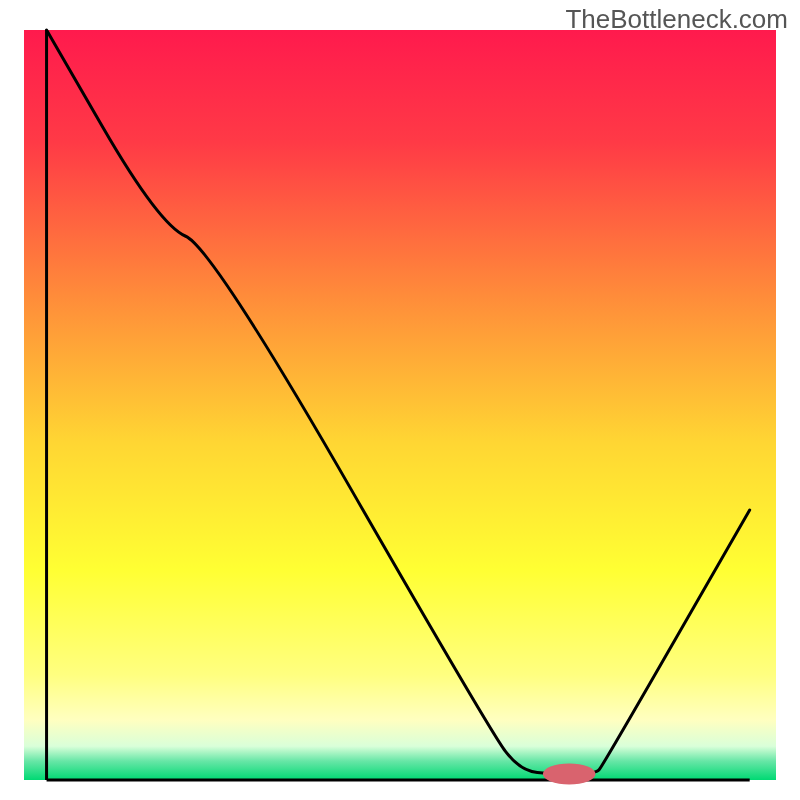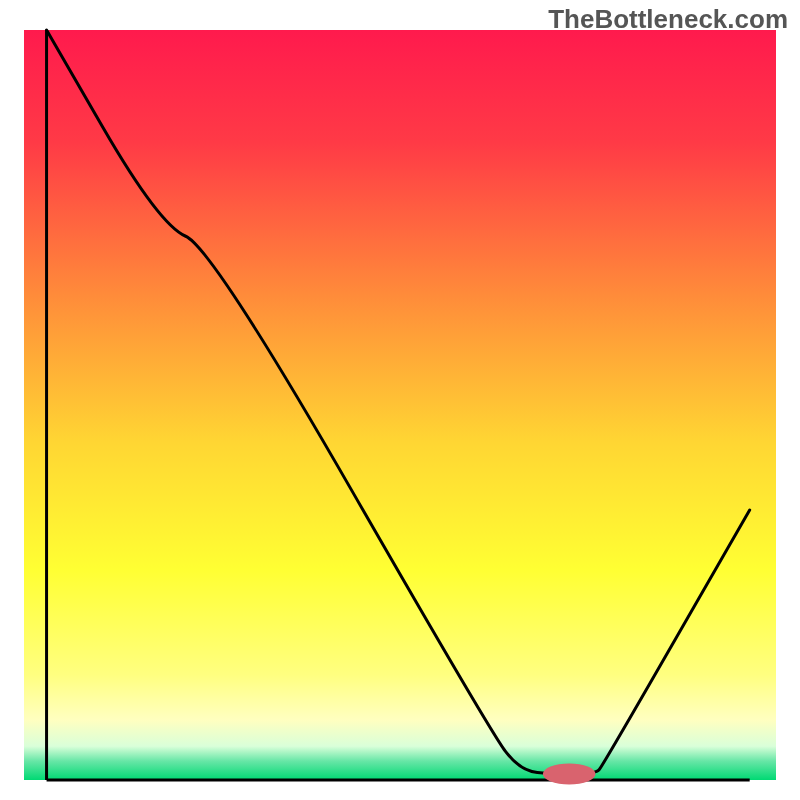--- a/index.html
+++ b/index.html
@@ -13,21 +13,21 @@
   .chart-container {
     position: relative;
     width: 800px;
     height: 800px;
   }
   .watermark {
     position: absolute;
     top: 4px;
     right: 12px;
     font-size: 26px;
-    font-weight: 700;
+    font-weight: 400;
     color: #555555;
     z-index: 5;
   }
   svg {
     display: block;
   }
 </style>
 </head>
 <body>
 

